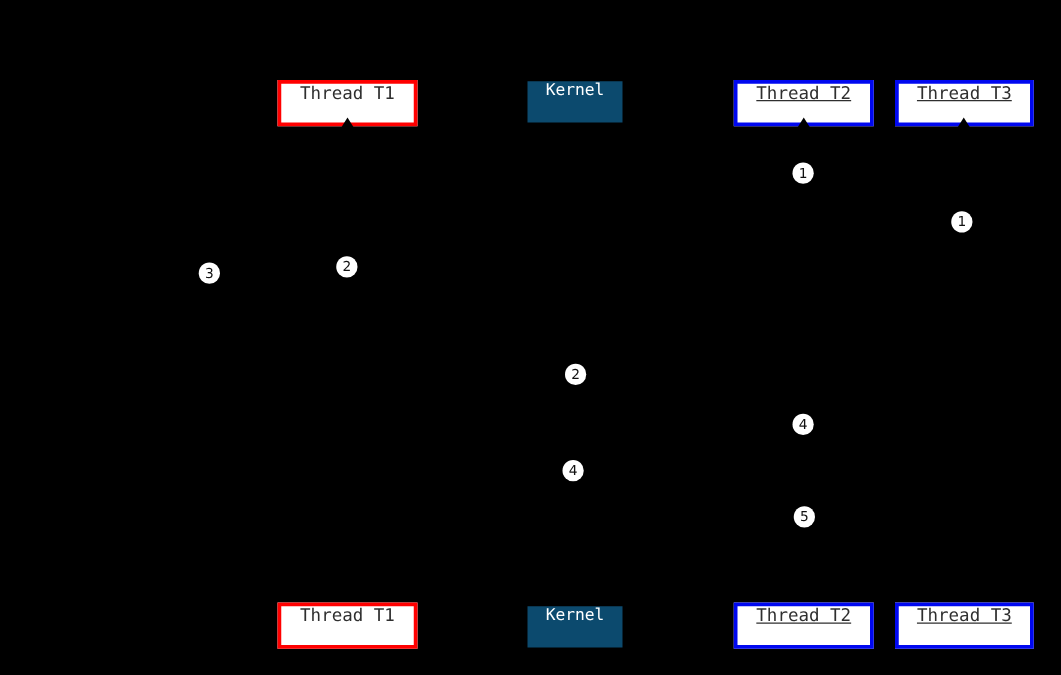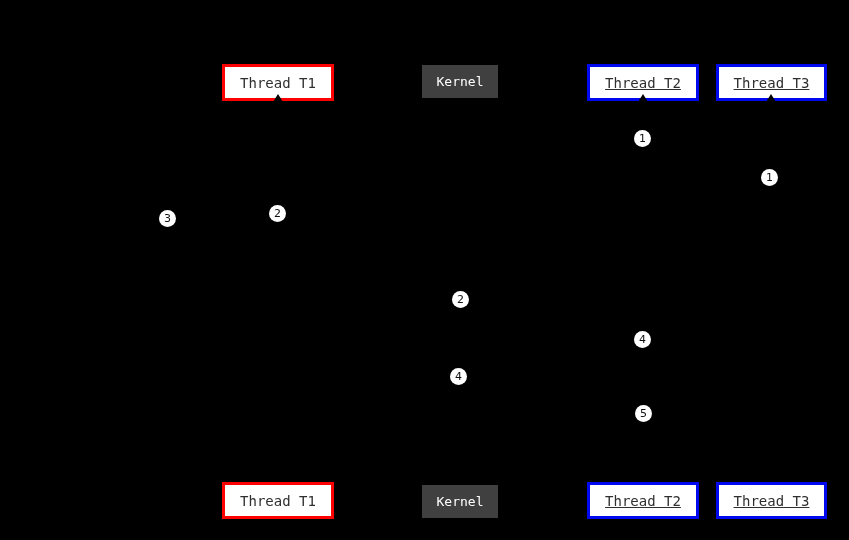--- a/index.html
+++ b/index.html
@@ -13,30 +13,29 @@
     height: 540px;
     background: #000000;
     overflow: hidden;
     font-family: "DejaVu Sans Mono", monospace;
   }
   .abox {
     position: absolute;
     box-sizing: border-box;
     background: #ffffff;
     display: flex;
-    align-items: center;
     justify-content: center;
     font-size: 14px;
     color: #2f2f2f;
     white-space: nowrap;
   }
   .abox.red-border  { border: 3px solid #ff0000; }
   .abox.blue-border { border: 3px solid #0008f0; text-decoration: underline; }
   .abox.kernel {
-    background: #404040;
+    background: #0c4a6e;
     color: #ffffff;
     border: none;
     font-size: 13px;
   }
   .marker {
     position: absolute;
     width: 17px;
     height: 17px;
     border-radius: 50%;
     background: #ffffff;

